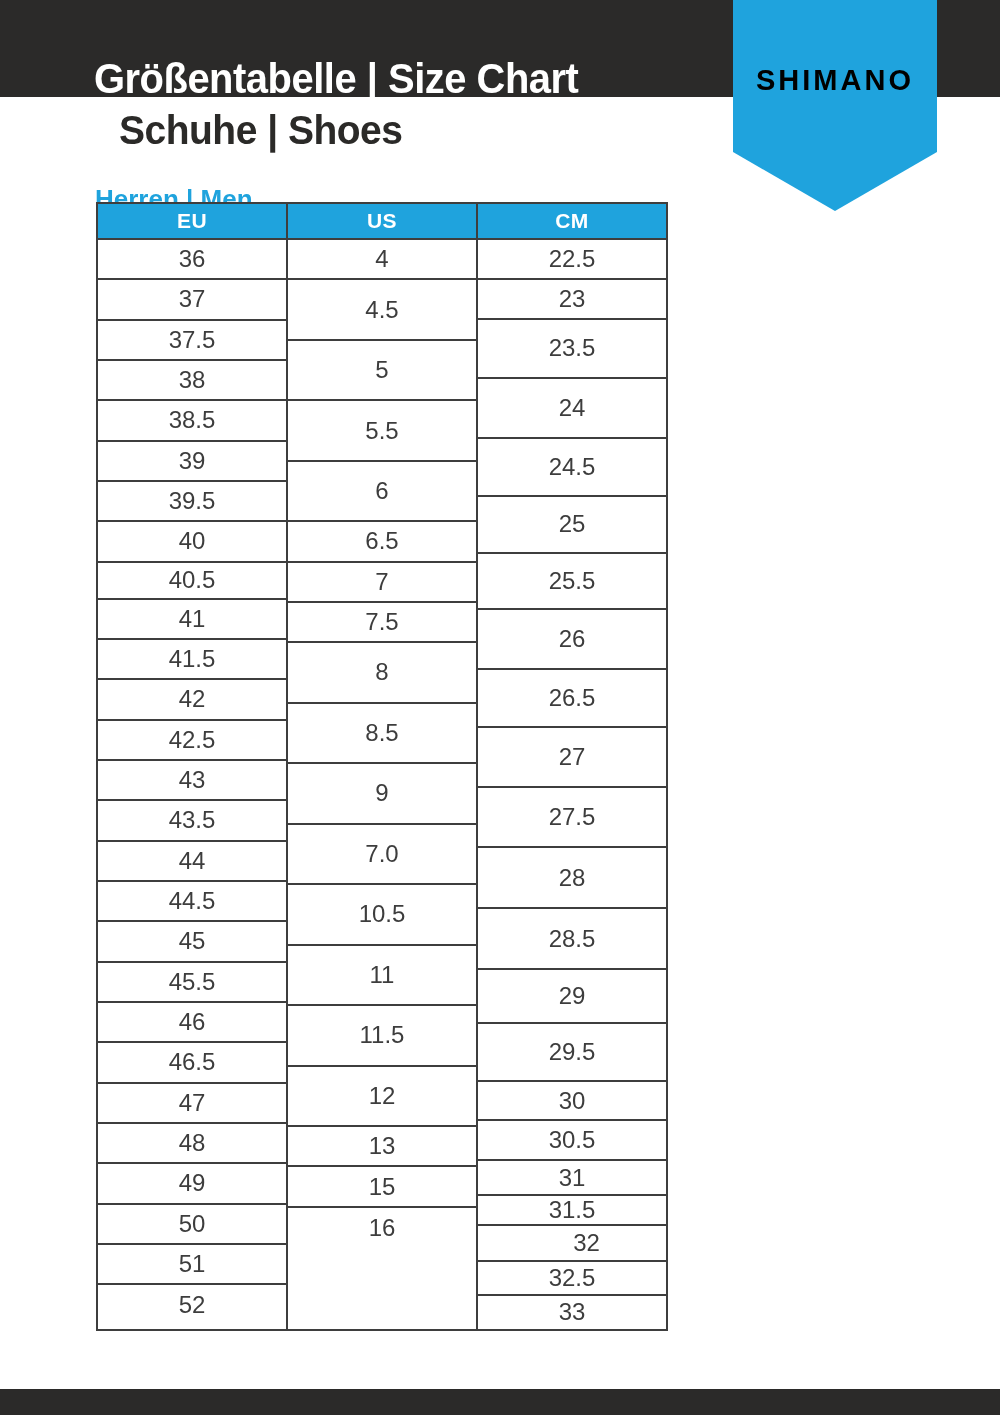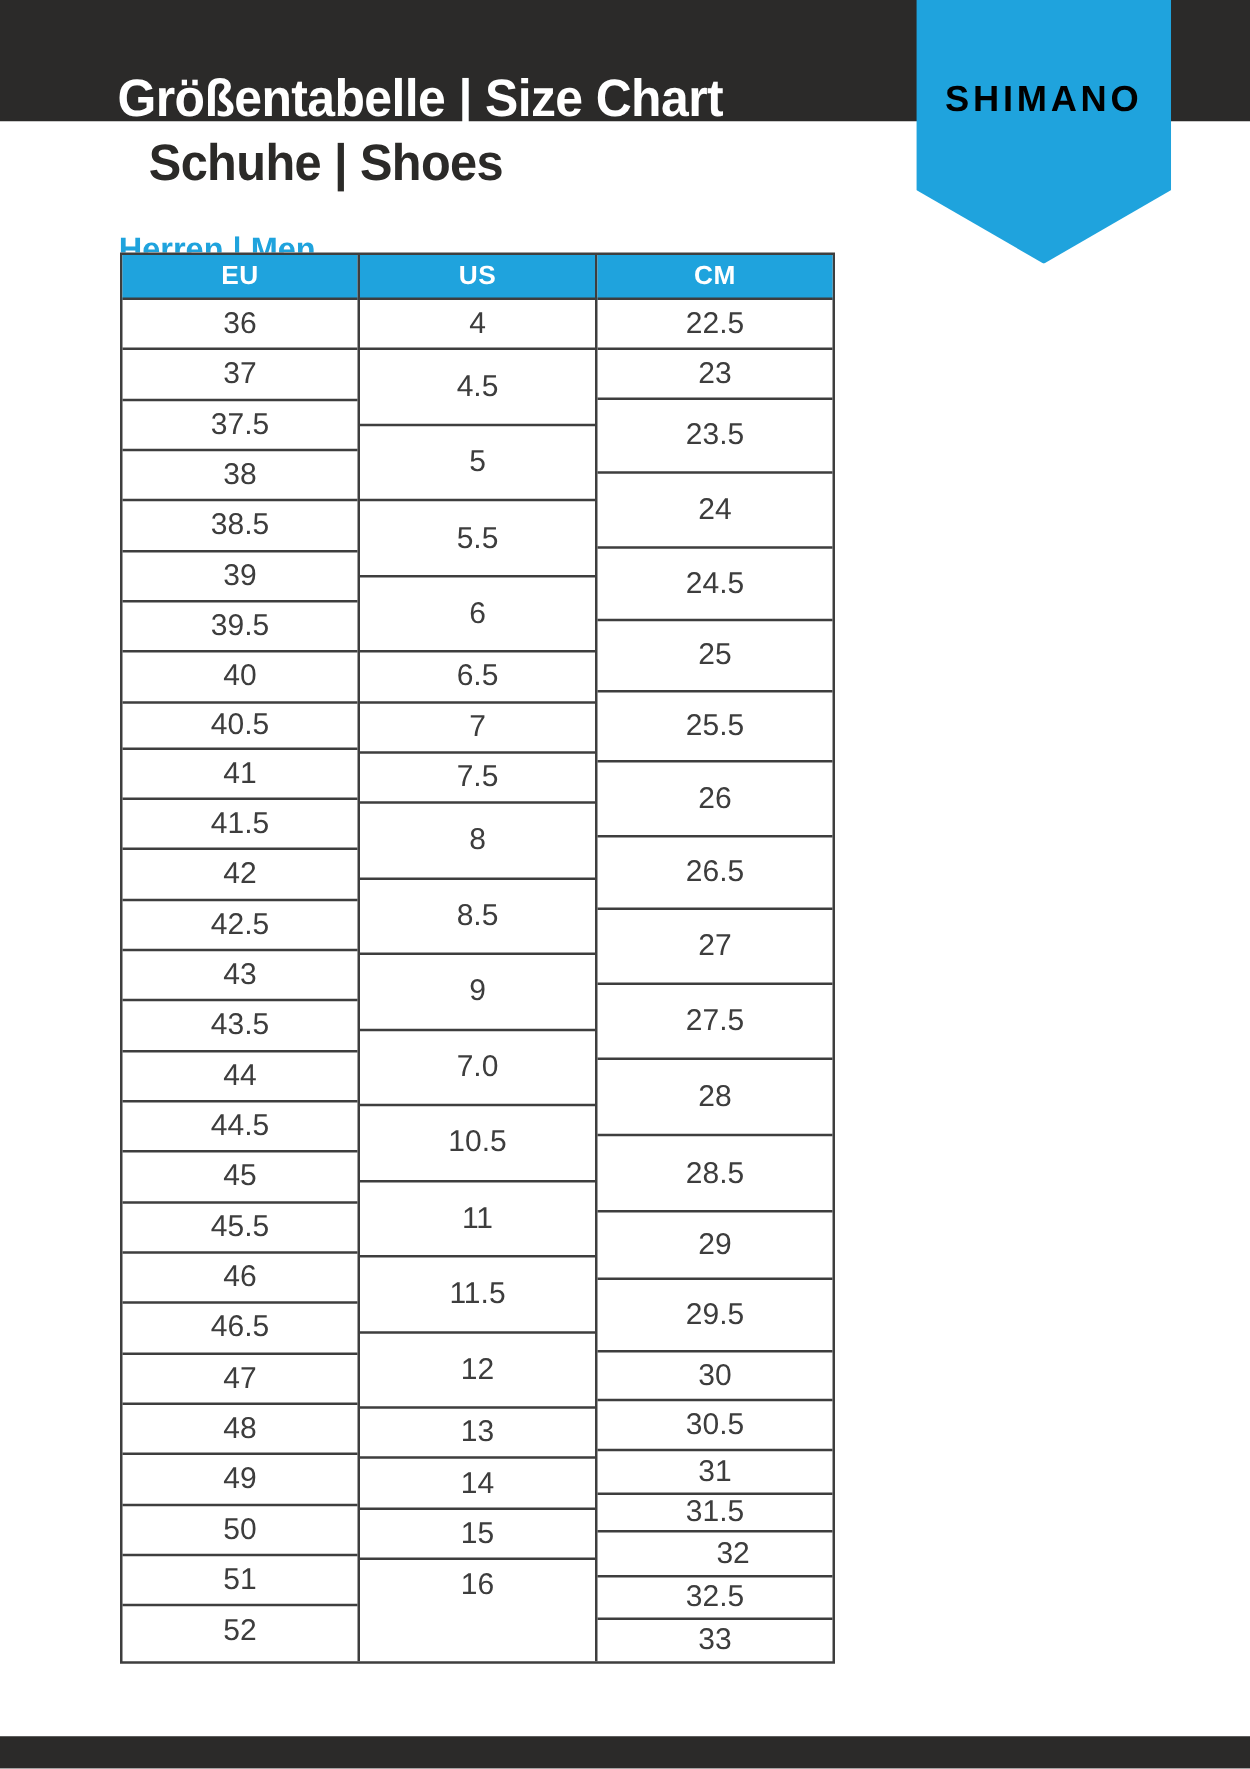--- a/index.html
+++ b/index.html
@@ -170,21 +170,20 @@
         <div class="cell" style="height: 40.33px;">7.5</div>
         <div class="cell" style="height: 60.495px;">8</div>
         <div class="cell" style="height: 60.495px;">8.5</div>
         <div class="cell" style="height: 60.495px;">9</div>
         <div class="cell" style="height: 60.495px;">7.0</div>
         <div class="cell" style="height: 60.495px;">10.5</div>
         <div class="cell" style="height: 60.495px;">11</div>
         <div class="cell" style="height: 60.495px;">11.5</div>
         <div class="cell" style="height: 60.495px;">12</div>
         <div class="cell" style="height: 40.33px;">13</div>
-        <div class="cell" style="height: 40.33px;">14</div>
         <div class="cell" style="height: 40.33px;">15</div>
         <div class="cell" style="height: 40.33px;">16</div>
       </div>
       <div class="col">
         <div class="th">CM</div>
         <div class="cell" style="height: 39.8971px;">22.5</div>
         <div class="cell" style="height: 39.8971px;">23</div>
         <div class="cell" style="height: 58.8382px;">23.5</div>
         <div class="cell" style="height: 60.0472px;">24</div>
         <div class="cell" style="height: 58.4352px;">24.5</div>

